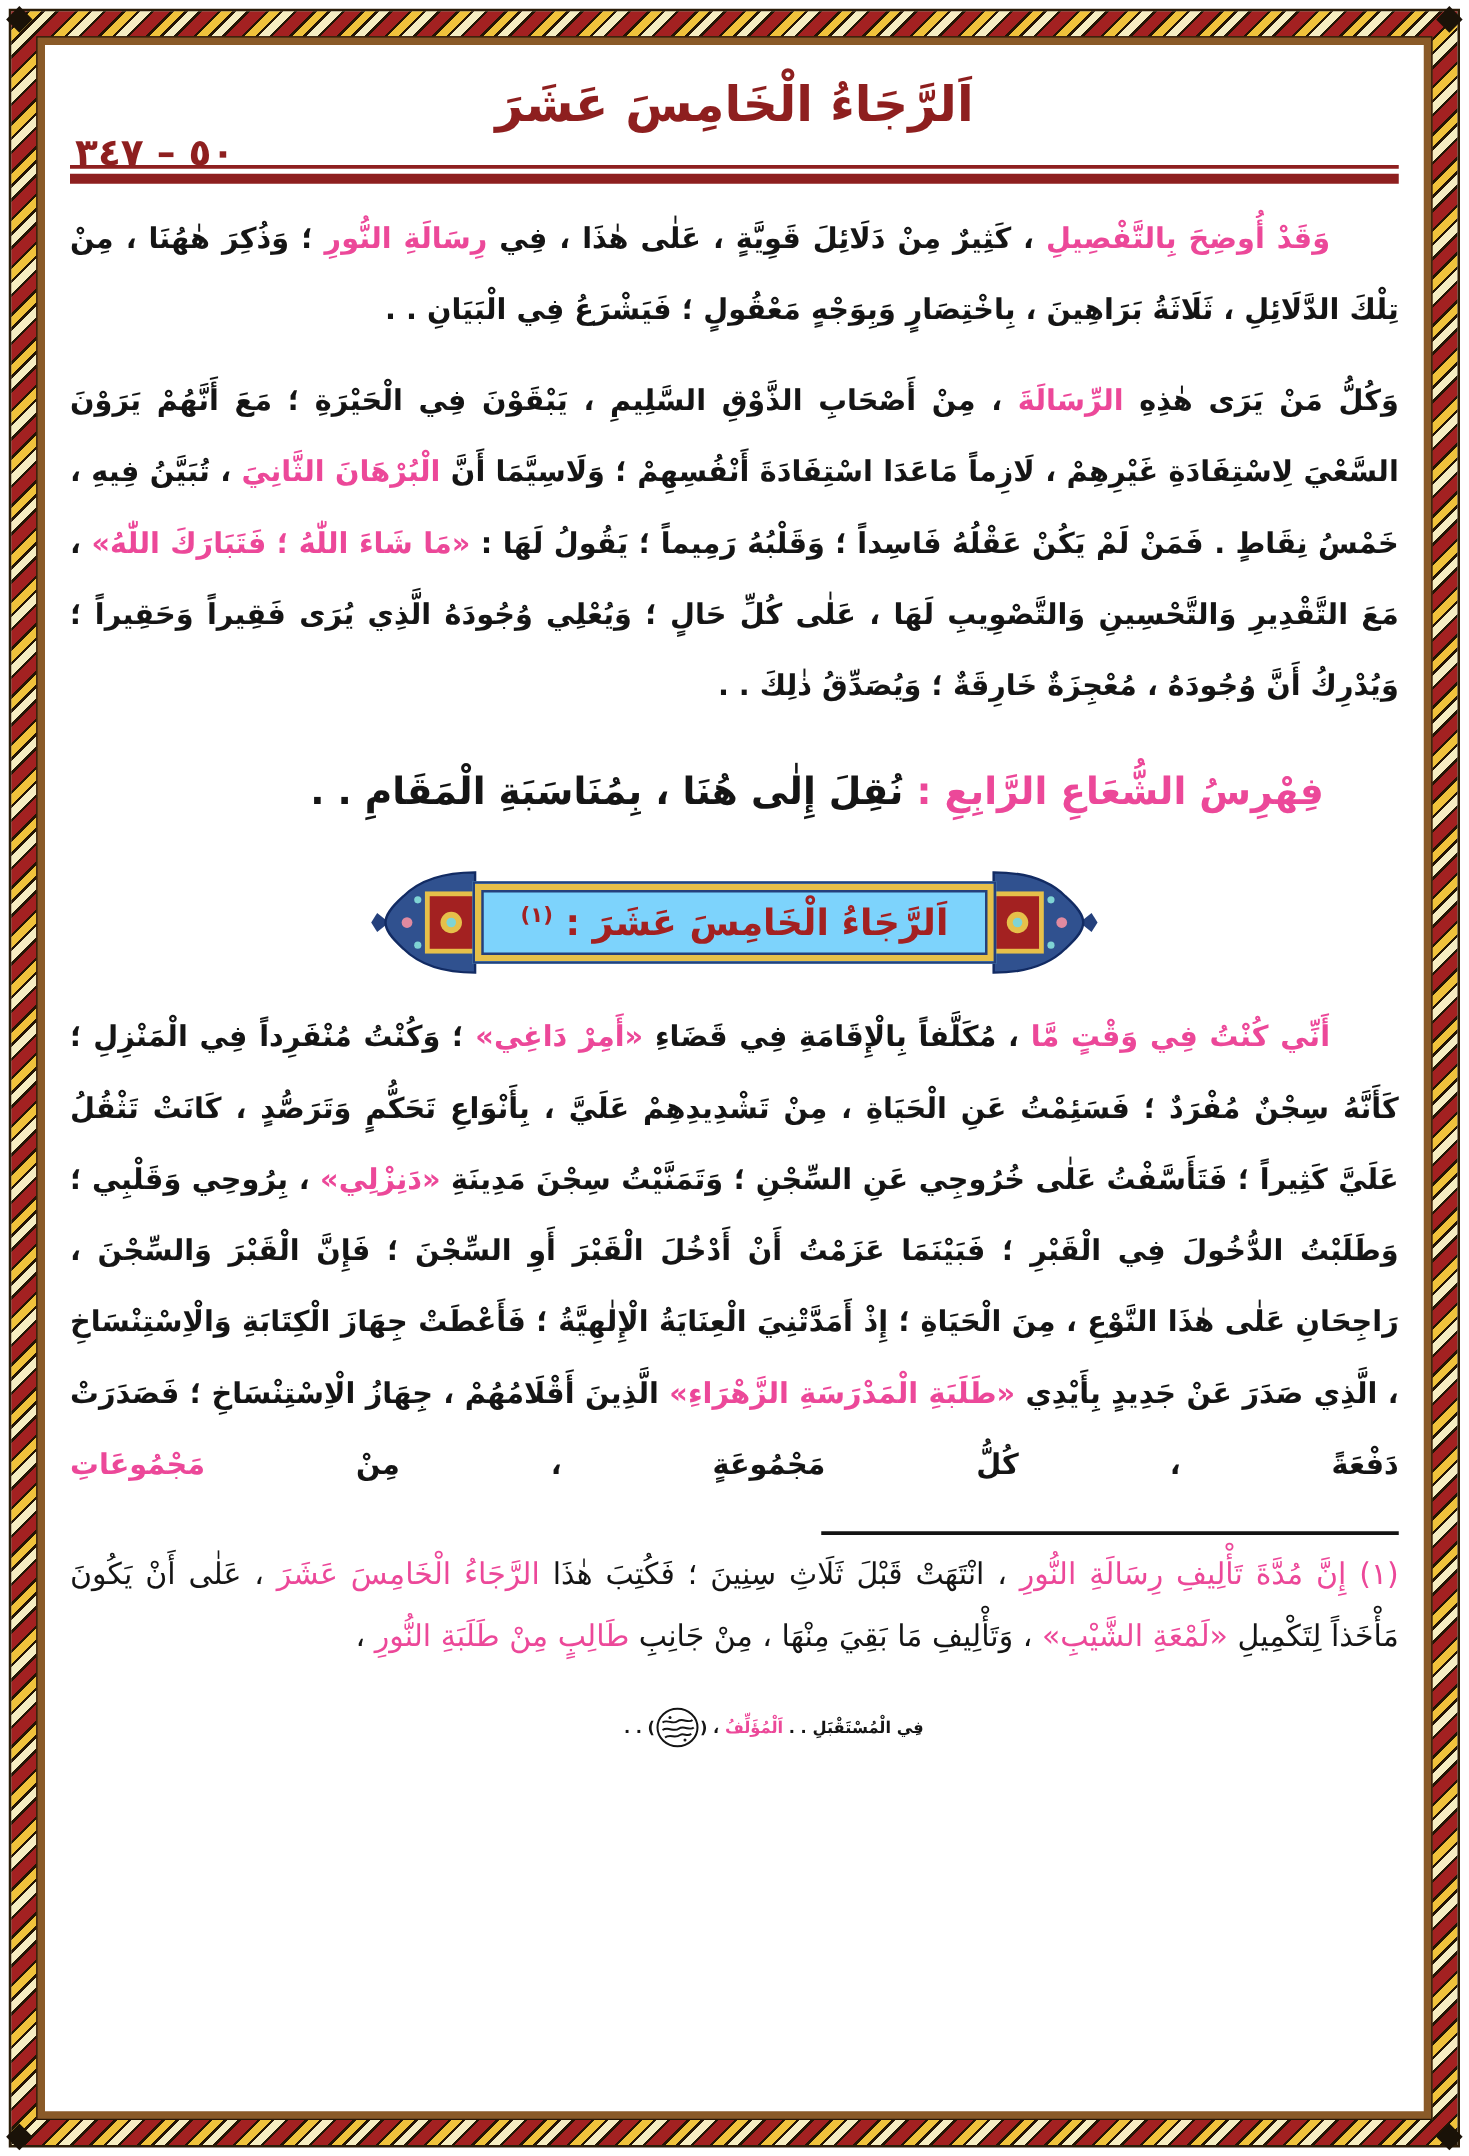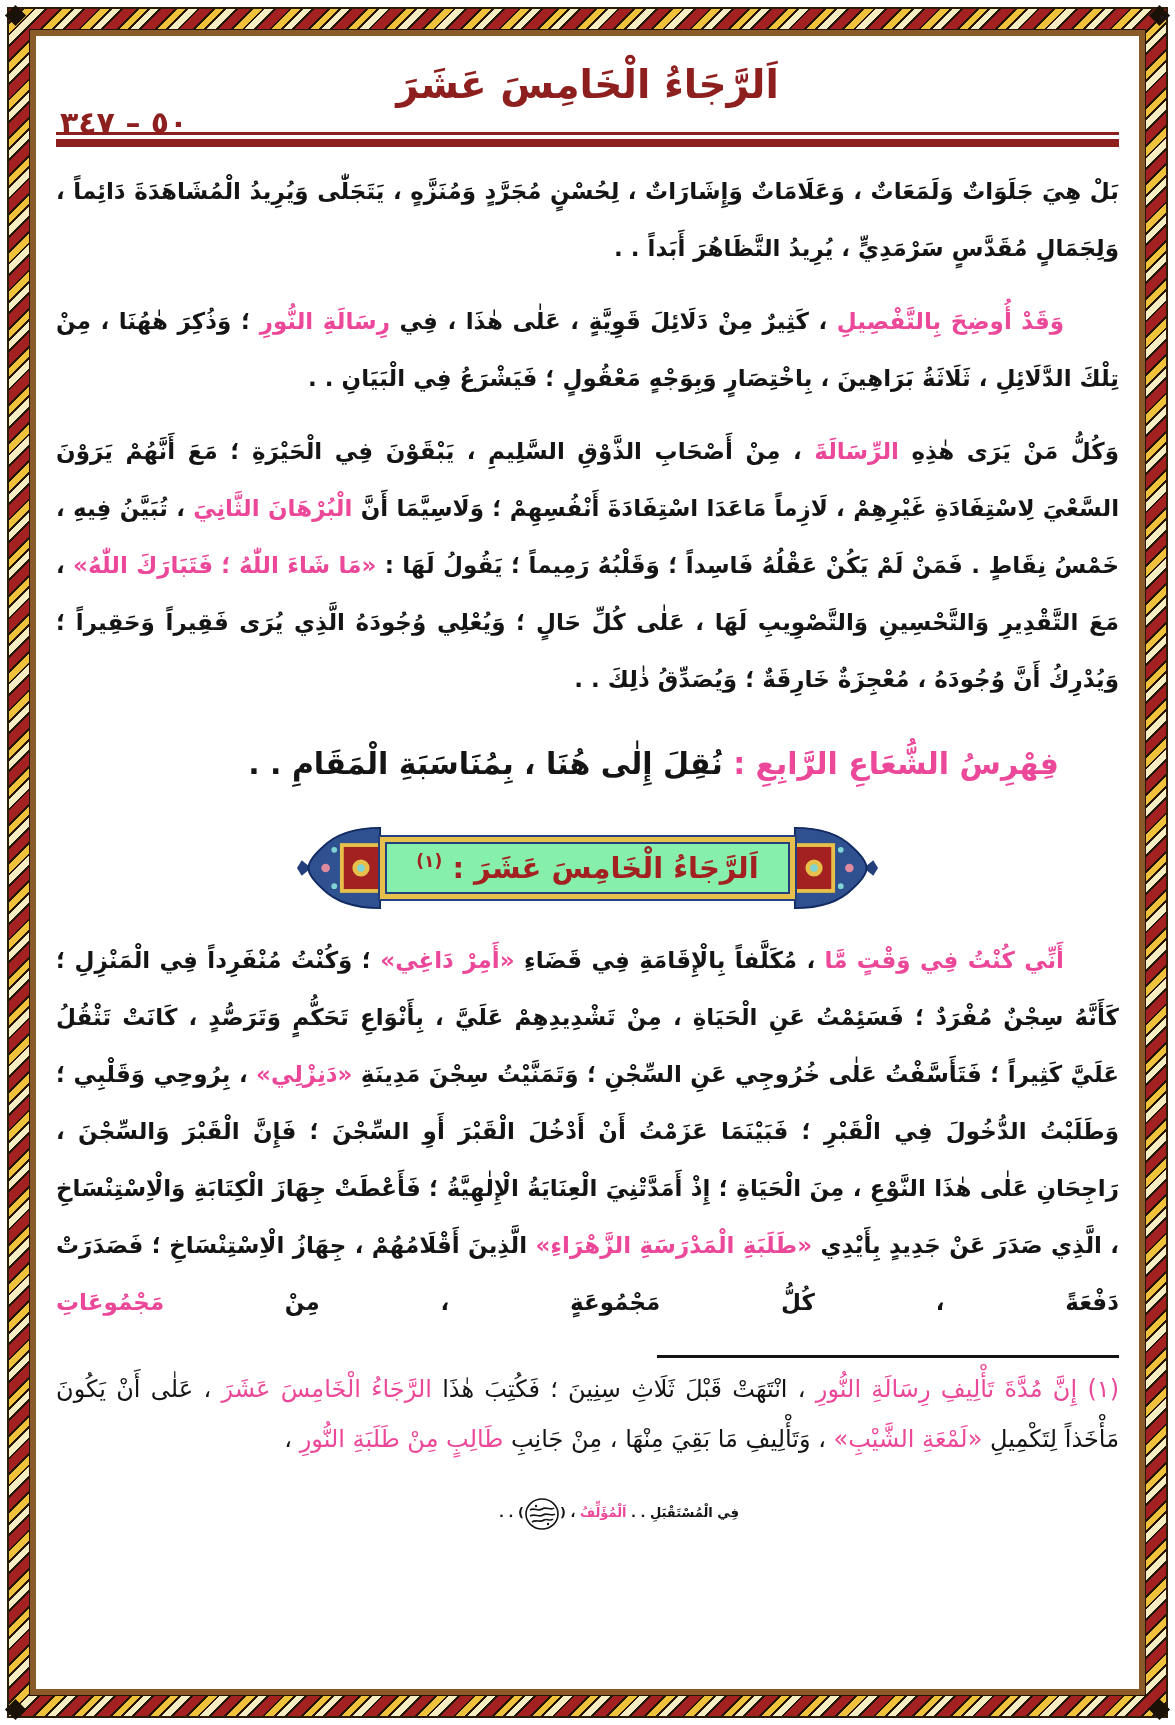--- a/index.html
+++ b/index.html
@@ -25,21 +25,21 @@
   .rule-thin{height:3px;background:#8e1f1f;margin-top:12px;}
   .rule-thick{height:8px;background:#8e1f1f;margin-top:4px;}
   .para{font-size:23px;font-weight:bold;line-height:57px;text-align:justify;margin:16px 0 0 0;}
   .indent{text-indent:55px;}
   .just-all{text-align-last:justify;}
   .index-line{margin-top:30px;text-indent:60px;font-size:30px;font-weight:bold;line-height:52px;}
   
   .cartouche{display:flex;align-items:center;justify-content:center;margin:26px auto 6px;}
   .orn{width:86px;height:96px;flex:0 0 auto;}
   .orn.right{transform:scaleX(-1);}
-  .cart-box{background:#86efac;border:2px solid #24407c;
+  .cart-box{background:#7dd3fc;border:2px solid #24407c;
      box-shadow:inset 0 0 0 5px #e6c04a, inset 0 0 0 7px #24407c;
      padding:14px 36px;margin:0 -4px;z-index:1;}
   .cart-title{color:#a32121;font-size:29px;font-weight:bold;white-space:nowrap;}
   .cart-title sup{font-size:17px;}
   
   .footnote-sep{width:462px;height:3px;background:#141414;margin-top:24px;}
   .footnote{font-size:24px;font-weight:normal;line-height:50px;text-align:justify;margin-top:6px;}
   .fn-last{font-size:13px;font-weight:bold;line-height:50px;margin-top:0;
            padding-right:380px;white-space:nowrap;}
   .seal{display:inline-block;width:36px;height:34px;vertical-align:middle;}
@@ -60,21 +60,20 @@
 
   <div class="content">
 
     <div class="header">
       <div class="pagenum">٥٠ – ٣٤٧</div>
       <div class="htitle">اَلرَّجَاءُ الْخَامِسَ عَشَرَ</div>
     </div>
     <div class="rule-thin"></div>
     <div class="rule-thick"></div>
 
-    <p class="para"><span>بَلْ هِيَ جَلَوَاتٌ وَلَمَعَاتٌ ، وَعَلَامَاتٌ وَإِشَارَاتٌ ، لِحُسْنٍ مُجَرَّدٍ وَمُنَزَّهٍ ، يَتَجَلّٰى وَيُرِيدُ الْمُشَاهَدَةَ دَائِماً ، وَلِجَمَالٍ مُقَدَّسٍ سَرْمَدِيٍّ ، يُرِيدُ التَّظَاهُرَ أَبَداً . .</span></p>
     <p class="para indent"><span class="red">وَقَدْ أُوضِحَ بِالتَّفْصِيلِ</span><span> ، كَثِيرٌ مِنْ دَلَائِلَ قَوِيَّةٍ ، عَلٰى هٰذَا ، فِي </span><span class="red">رِسَالَةِ النُّورِ</span><span> ؛ وَذُكِرَ هٰهُنَا ، مِنْ تِلْكَ الدَّلَائِلِ ، ثَلَاثَةُ بَرَاهِينَ ، بِاخْتِصَارٍ وَبِوَجْهٍ مَعْقُولٍ ؛ فَيَشْرَعُ فِي الْبَيَانِ . .</span></p>
     <p class="para"><span>وَكُلُّ مَنْ يَرَى هٰذِهِ </span><span class="red">الرِّسَالَةَ</span><span> ، مِنْ أَصْحَابِ الذَّوْقِ السَّلِيمِ ، يَبْقَوْنَ فِي الْحَيْرَةِ ؛ مَعَ أَنَّهُمْ يَرَوْنَ السَّعْيَ لِاسْتِفَادَةِ غَيْرِهِمْ ، لَازِماً مَاعَدَا اسْتِفَادَةَ أَنْفُسِهِمْ ؛ وَلَاسِيَّمَا أَنَّ </span><span class="red">الْبُرْهَانَ الثَّانِيَ</span><span> ، تُبَيَّنُ فِيهِ ، خَمْسُ نِقَاطٍ . فَمَنْ لَمْ يَكُنْ عَقْلُهُ فَاسِداً ؛ وَقَلْبُهُ رَمِيماً ؛ يَقُولُ لَهَا : </span><span class="red">«مَا شَاءَ اللّٰهُ ؛ فَتَبَارَكَ اللّٰهُ»</span><span> ، مَعَ التَّقْدِيرِ وَالتَّحْسِينِ وَالتَّصْوِيبِ لَهَا ، عَلٰى كُلِّ حَالٍ ؛ وَيُعْلِي وُجُودَهُ الَّذِي يُرَى فَقِيراً وَحَقِيراً ؛ وَيُدْرِكُ أَنَّ وُجُودَهُ ، مُعْجِزَةٌ خَارِقَةٌ ؛ وَيُصَدِّقُ ذٰلِكَ . .</span></p>
     <p class="index-line"><span class="red">فِهْرِسُ الشُّعَاعِ الرَّابِعِ : </span><span>نُقِلَ إِلٰى هُنَا ، بِمُنَاسَبَةِ الْمَقَامِ . .</span></p>
 
     <div class="cartouche">
       <svg class="orn right" viewBox="0 0 90 96" xmlns="http://www.w3.org/2000/svg">
         <path d="M16 48 L6 40 L1 48 L6 56 Z" fill="#24407c"></path>
         <path d="M88 6 C58 6 40 14 28 26 C17 36 13 42 13 48 C13 54 17 60 28 70 C40 82 58 90 88 90 Z" fill="#30518f" stroke="#122b63" stroke-width="2"></path>
         <rect x="48" y="24" width="40" height="48" fill="#a32121" stroke="#e6c04a" stroke-width="4"></rect>
         <circle cx="68" cy="48" r="9" fill="#e6c04a"></circle>

